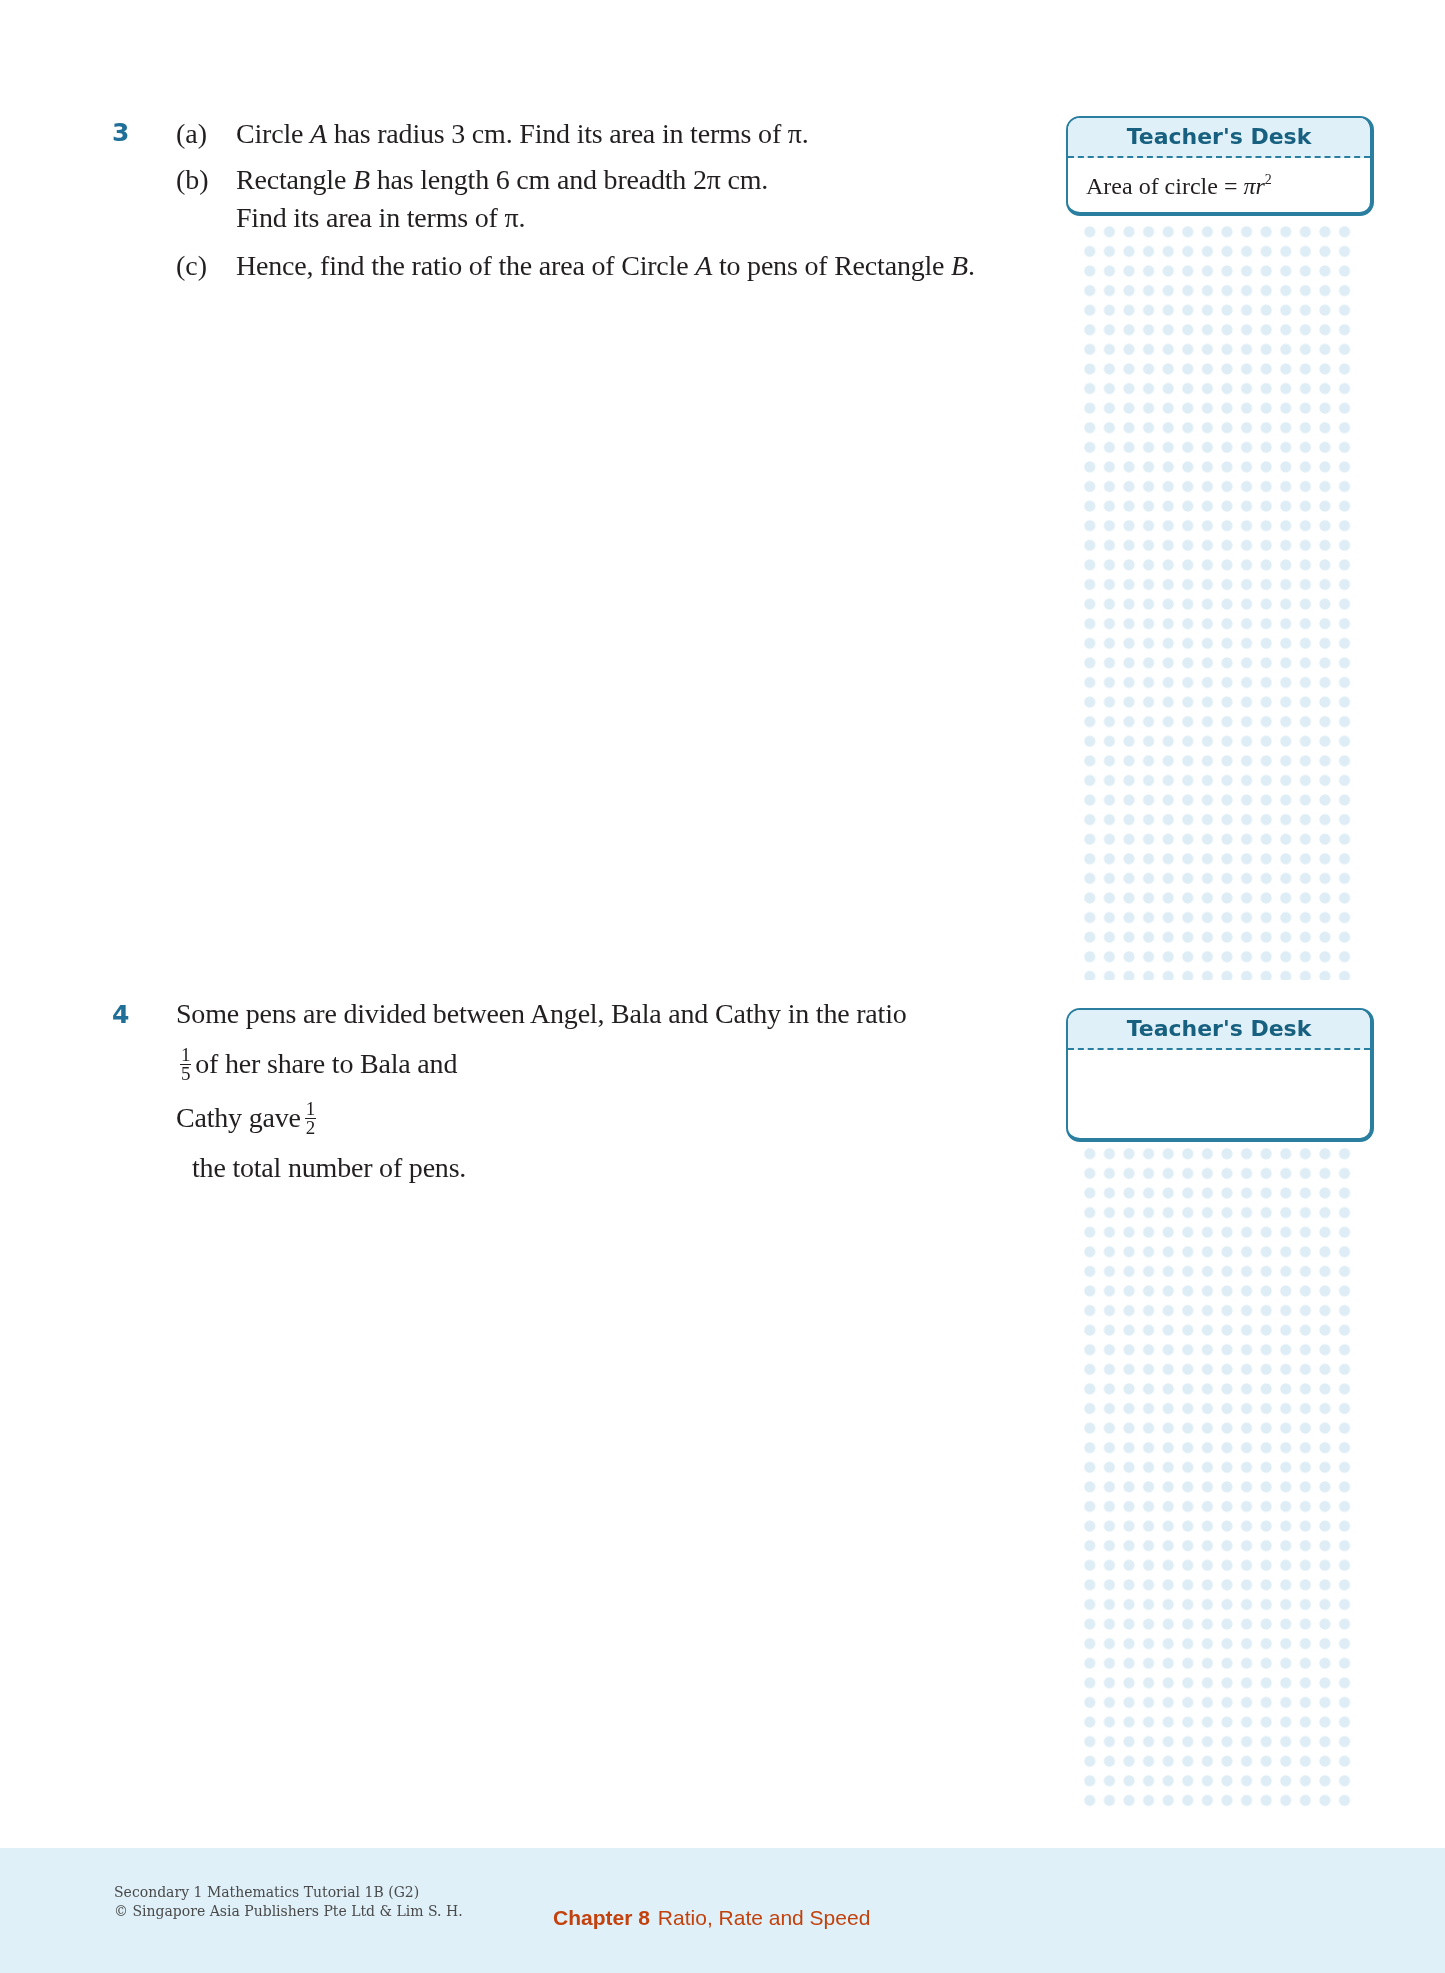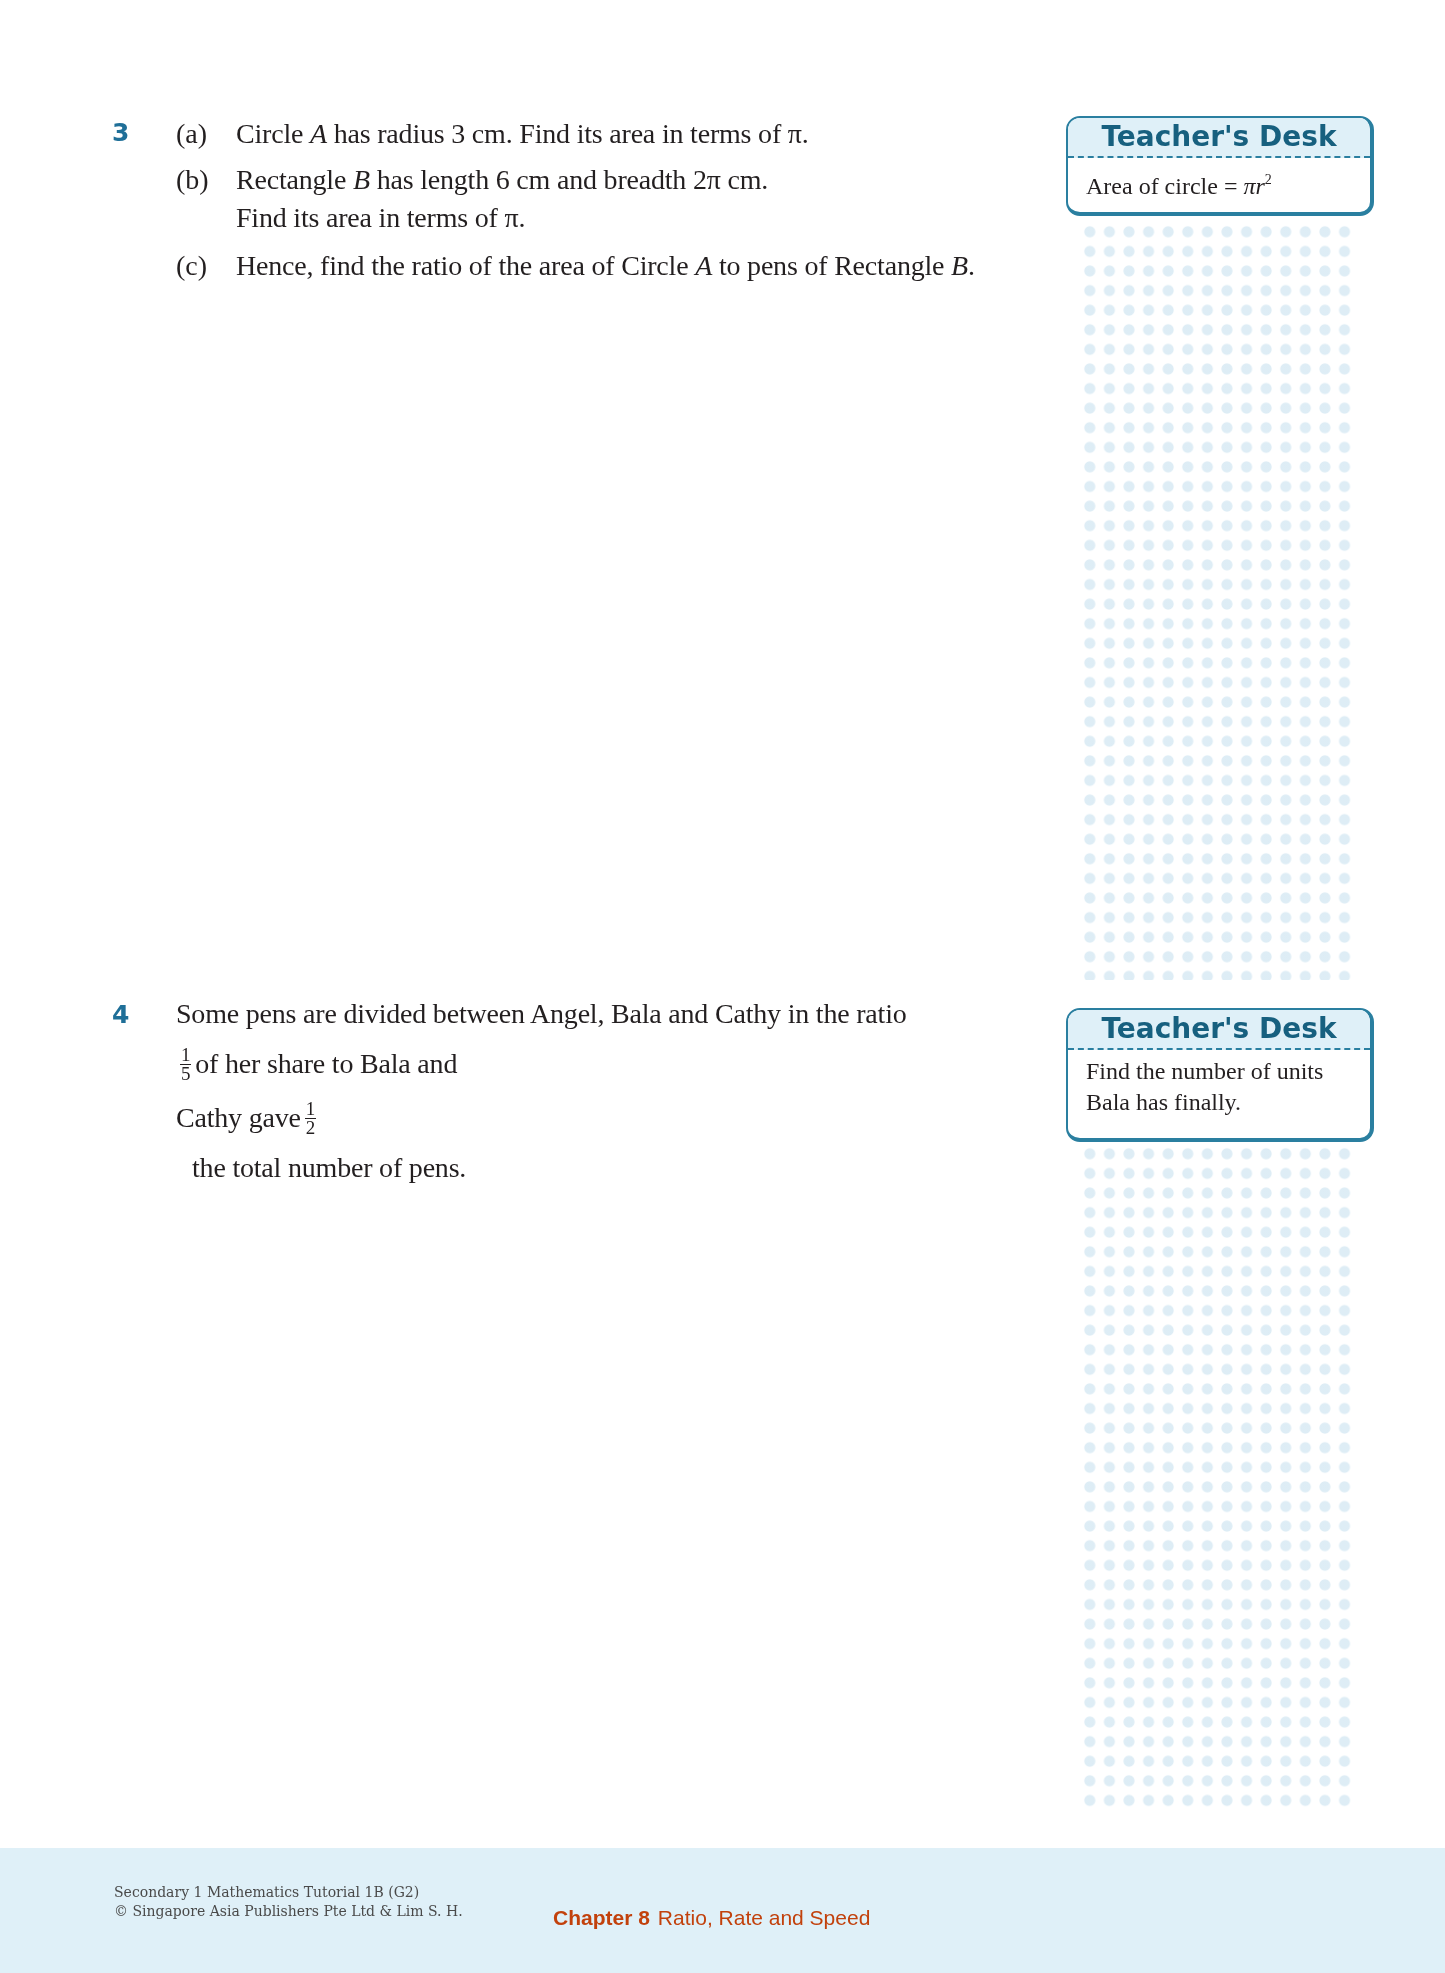--- a/index.html
+++ b/index.html
@@ -38,21 +38,21 @@
   
   .desk {
     position: absolute; left: 1066px; width: 302px;
     border: 2px solid #2a7fa0;
     border-right-width: 4px; border-bottom-width: 4px;
     border-radius: 14px; background: #fff; overflow: hidden;
   }
   .desk-head {
     background: #dff0f8; text-align: center;
     font-family: "DejaVu Sans", sans-serif; font-weight: bold;
-    font-size: 28px; color: #17607f; height: 38px; line-height: 38px;
+    font-size: 22px; color: #17607f; height: 38px; line-height: 38px;
     border-bottom: 2px dashed #2a7fa0;
   }
   .desk-body {
     font-size: 24px; line-height: 31px; padding: 6px 16px 8px 18px;
     color: #231f20;
   }
   sup { font-size: 14px; vertical-align: 10px; }
 
   
   .footer {
@@ -114,24 +114,20 @@
 <div class="q-line" style="left:176px; top:1046px;">
   <span class="frac"><span class="num">1</span><span class="den">5</span></span><span>of her share to Bala and</span>
 </div>
 <div class="q-line" style="left:176px; top:1100px;">
   <span>Cathy gave</span><span class="frac"><span class="num">1</span><span class="den">2</span></span>
 </div>
 <div class="q-line" style="left:192px; top:1150px;">the total number of pens.</div>
 
 <div class="desk" style="top:1008px; height:128px;">
   <div class="desk-head">Teacher's Desk</div>
-  <div class="desk-body">
-    <div>Find the number of units</div>
-    <div>Bala has finally.</div>
-  </div>
 </div>
 
 <div class="footer">
   <div class="foot-left">
     <div>Secondary 1 Mathematics Tutorial 1B (G2)</div>
     <div>© Singapore Asia Publishers Pte Ltd &amp; Lim S. H.</div>
   </div>
   <div class="chapter">
     <b>Chapter 8</b><span>Ratio, Rate and Speed</span>
   </div>

